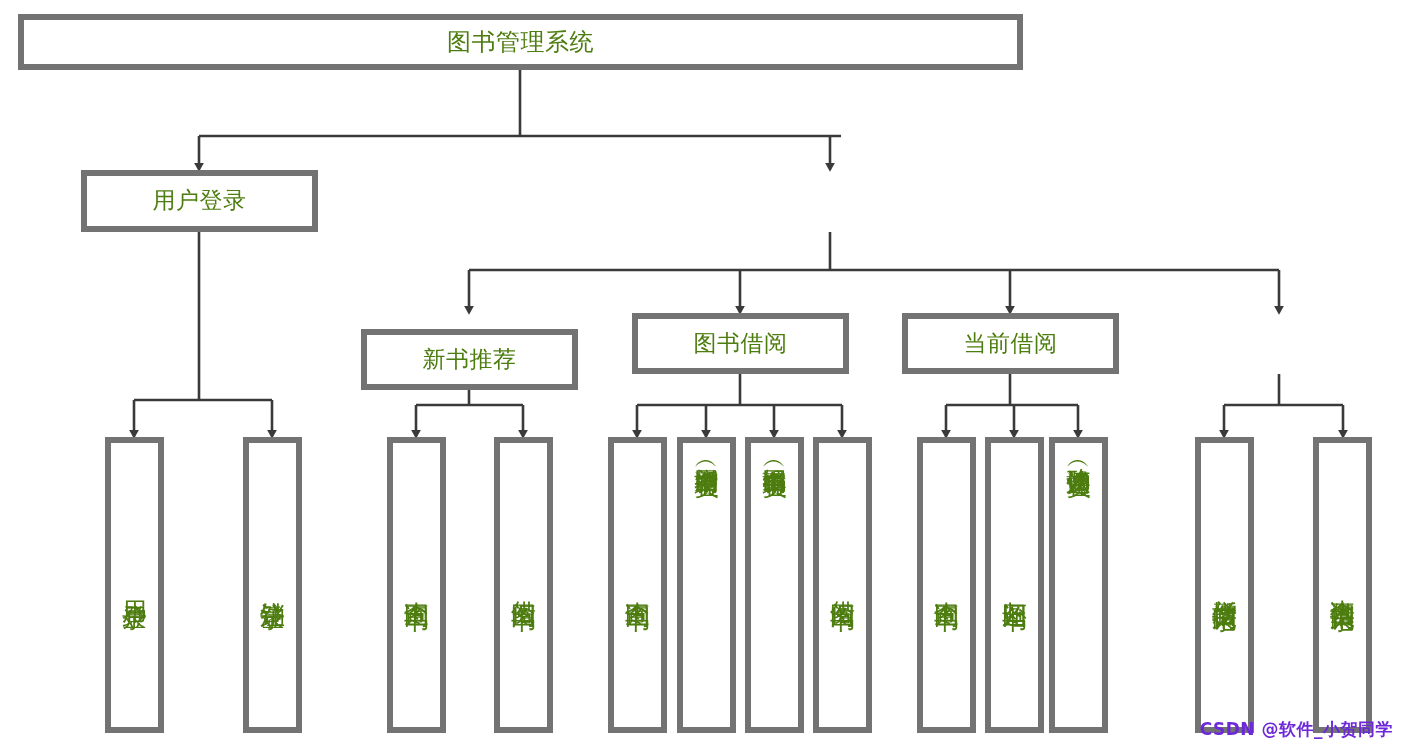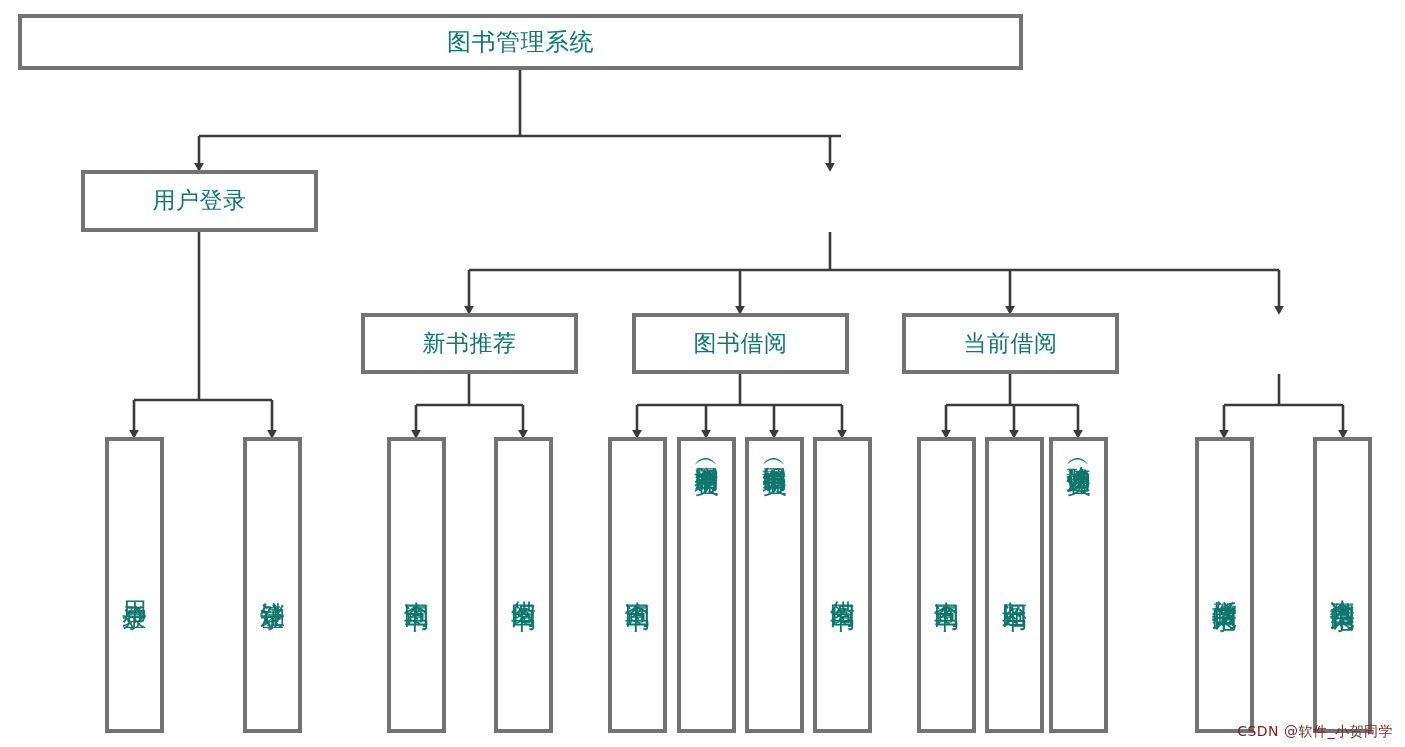--- a/index.html
+++ b/index.html
@@ -23,25 +23,25 @@
     left: 0;
     top: 0;
     width: 1405px;
     height: 747px;
     pointer-events: none;
   }
   .node {
     position: absolute;
     box-sizing: border-box;
     background: #ffffff;
-    border: 4px solid #737373;
+    border: 6px solid #737373;
     display: flex;
     align-items: center;
     justify-content: center;
-    color: #0f766e;
+    color: #4d7c0f;
   }
   .node-label {
     display: block;
     text-align: center;
     line-height: 1.18;
     letter-spacing: 0.5px;
   }
   
   .node.horiz .node-label {
     font-size: 23px;
@@ -68,25 +68,26 @@
     letter-spacing: 1px;
   }
   .node.vert.centered {
     align-items: center;
     padding-top: 0;
   }
   #watermark {
     position: absolute;
     right: 12px;
     bottom: 6px;
-    font-size: 14px;
-    color: #7f1d1d;
+    font-size: 17px;
+    color: #6d28d9;
     letter-spacing: 0.5px;
     white-space: nowrap;
     user-select: none;
+    font-weight: bold;
   }
 </style>
 </head>
 <body>
 
 <div id="diagram-root">
 
   <svg id="edge-layer" viewBox="0 0 1405 747">
     <defs>
       <marker id="arrowhead" markerWidth="9" markerHeight="10" refX="1.2" refY="5" orient="auto" markerUnits="userSpaceOnUse">
@@ -139,21 +140,21 @@
 
   <div class="node horiz root" style="left:18px; top:14px; width:1005px; height:56px;">
     <span class="node-label">图书管理系统</span>
   </div>
 
   <div class="node horiz" style="left:81px; top:170px; width:237px; height:62px;">
     <span class="node-label">用户登录</span>
   </div>
 
 
-  <div class="node horiz" style="left:361px; top:313px; width:217px; height:61px;font-family:Liberation Serif, serif;">
+  <div class="node horiz" style="left:361px; top:329px; width:217px; height:61px;font-family:Liberation Serif, serif;">
     <span class="node-label">新书推荐</span>
   </div>
 
   <div class="node horiz" style="left:902px; top:313px; width:217px; height:61px;">
     <span class="node-label">当前借阅</span>
   </div>
 
   <div class="node horiz" style="left:632px; top:313px; width:217px; height:61px;">
     <span class="node-label">图书借阅</span>
   </div>

